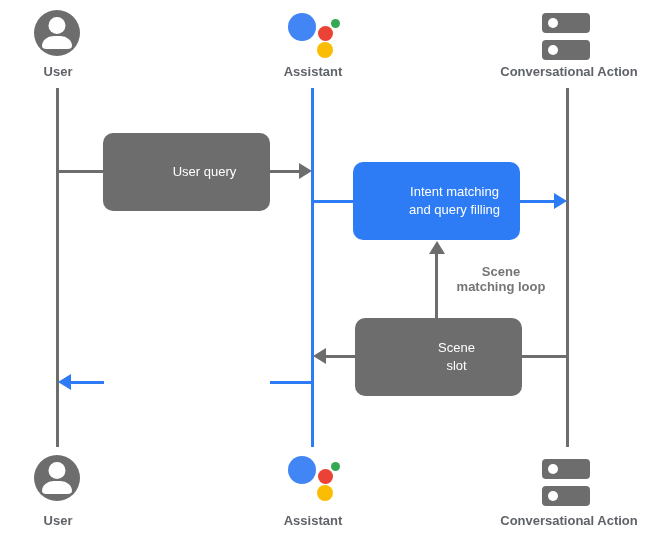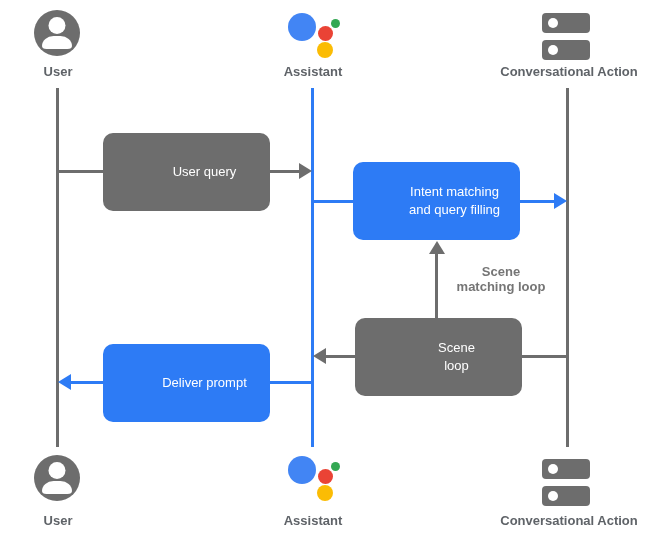--- a/index.html
+++ b/index.html
@@ -113,29 +113,26 @@
   <div class="arrowhead ah-up" style="left:429px; top:241px;"></div>
   <div class="v-line gray-line" style="left:435px; top:253px; height:66px;"></div>
   <div class="annotation" style="left:501px; top:264px;">
     <div>Scene</div>
     <div>matching loop</div>
   </div>
 
   <div class="h-line gray-line" style="left:522px; top:355px; width:45px;"></div>
   <div class="node gray" style="left:355px; top:318px;">
     <span>Scene</span>
-    <span>loop</span>
+    <span>slot</span>
   </div>
   <div class="h-line gray-line" style="left:326px; top:355px; width:30px;"></div>
   <div class="arrowhead ah-left gray" style="left:313px; top:348px;"></div>
 
   <div class="h-line blue-line" style="left:270px; top:381px; width:43px;"></div>
-  <div class="node blue" style="left:103px; top:344px;">
-    <span>Deliver prompt</span>
-  </div>
   <div class="h-line blue-line" style="left:70px; top:381px; width:34px;"></div>
   <div class="arrowhead ah-left blue" style="left:58px; top:374px;"></div>
 
   <div class="person-icon" style="left:34px; top:455px;">
     <span class="person-head"></span>
     <span class="person-body"></span>
   </div>
   <div class="actor-label" style="left:58px; top:513px;">User</div>
 
   <div class="assistant-logo" style="left:285px; top:451px;">

